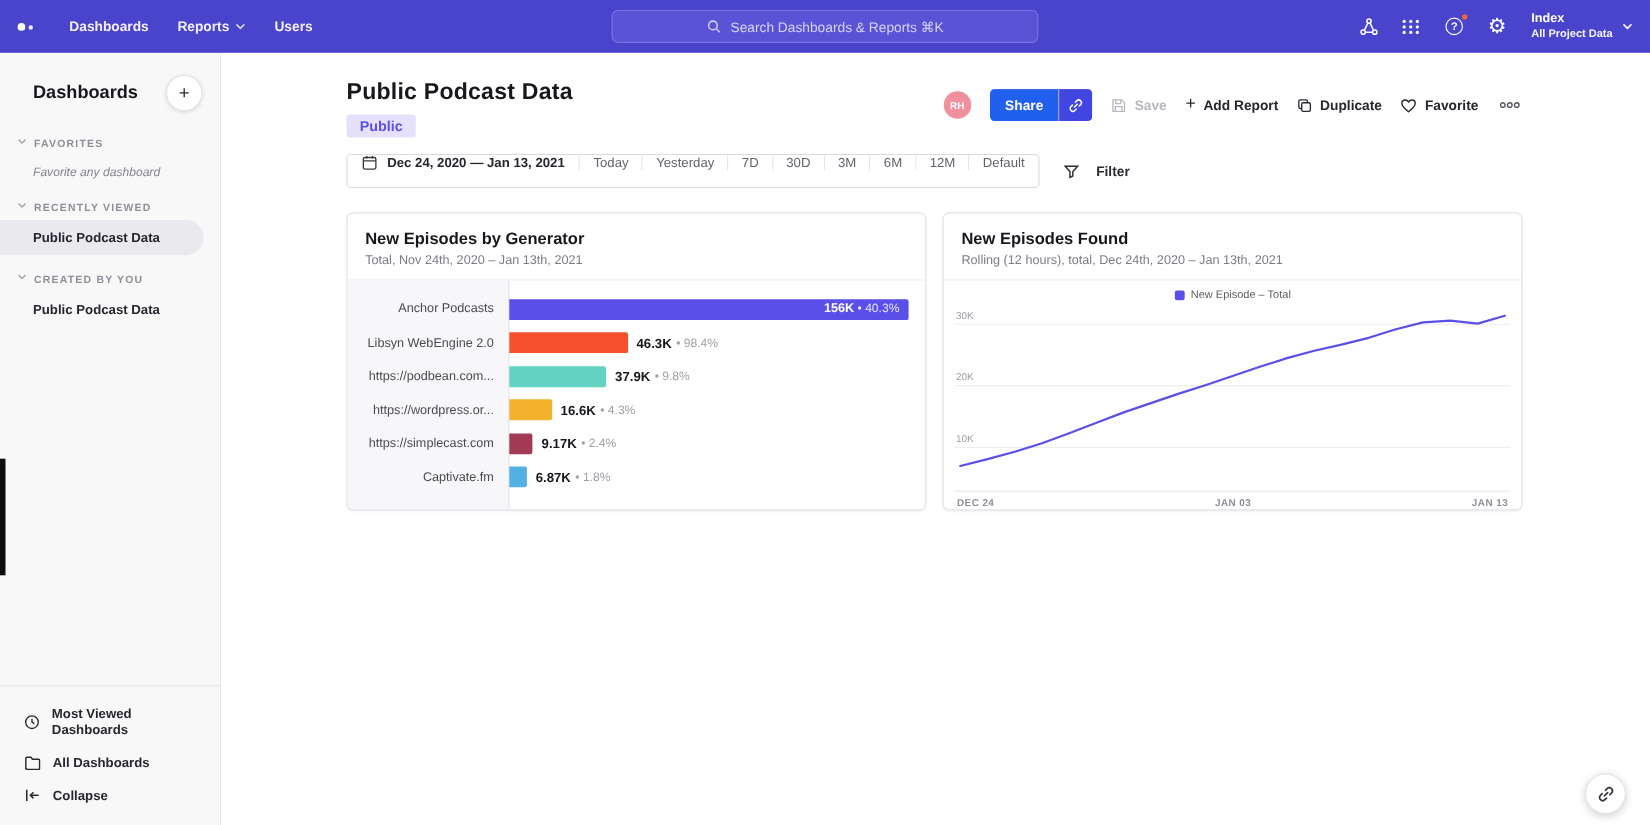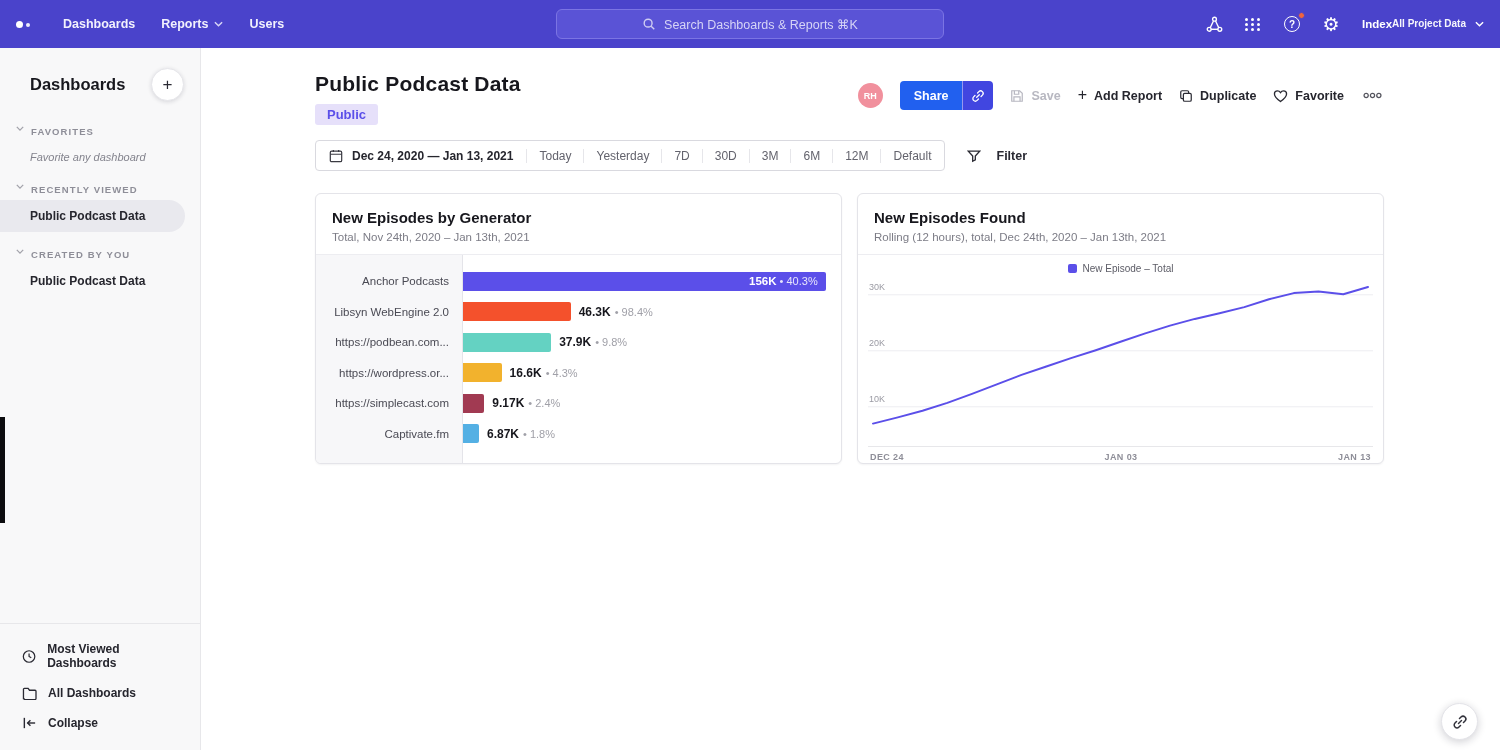--- a/index.html
+++ b/index.html
@@ -23,21 +23,21 @@
   .nav-icon{position:relative;display:flex;align-items:center;justify-content:center;
     width:20px;height:20px;cursor:pointer}
   .grid-dots{display:grid;grid-template-columns:repeat(3,4px);grid-gap:2px}
   .grid-dots span{width:3px;height:3px;background:#fff;border-radius:50%}
   .help-circle{width:16px;height:16px;border:1.4px solid #fff;border-radius:50%;display:flex;
     align-items:center;justify-content:center;font-size:10px;font-weight:700;color:#fff}
   .help-dot{position:absolute;top:-2px;right:-3px;width:7px;height:7px;border-radius:50%;
     background:var(--help-badge,#f0643c);border:1.5px solid var(--navbar,#4a43cb)}
   .gear{font-size:19px;line-height:1;color:#fff}
   .project{display:flex;align-items:center;gap:9px;cursor:pointer;margin-left:2px}
-  .project-text{display:flex;line-height:1.3}
+  .project-text{display:flex;flex-direction:column;line-height:1.3}
   .project-name{font-size:11.5px;font-weight:700}
   .project-scope{font-size:10px;font-weight:700;opacity:.95}
 
   
   .shell{display:flex;height:702px}
 
   
   .sidebar{width:201px;background:#f8f8f9;border-right:1px solid #e7e7ea;display:flex;
     flex-direction:column;flex:none}
   .sb-head{display:flex;align-items:center;justify-content:space-between;padding:20px 16px 8px 30px}
@@ -68,21 +68,21 @@
   .share-main{background:var(--share-blue,#2160ef);color:#fff;font-size:12.5px;font-weight:700;
     display:flex;align-items:center;padding:0 14px}
   .share-link{width:31px;background:var(--share-link-bg,#4146e0);display:flex;align-items:center;
     justify-content:center;border-left:1px solid rgba(255,255,255,.45)}
   .act{display:flex;align-items:center;gap:7px;font-size:12.5px;font-weight:700;color:#26262e;cursor:pointer}
   .act.disabled{color:#b8b8c1;cursor:default}
   .plus-glyph{font-size:16px;font-weight:400;line-height:1;margin-top:-2px}
   .more-btn{display:flex;align-items:center;cursor:pointer;padding:4px 2px}
 
   .range-row{display:flex;align-items:center;gap:22px;margin-top:15px}
-  .range-group{display:flex;align-items:center;height:31px;border:1px solid #d9d9df;border-radius:4px;
+  .range-group{display:flex;align-items:flex-start;height:31px;border:1px solid #d9d9df;border-radius:4px;
     background:#fff;overflow:hidden}
   .range-cell{display:flex;align-items:center;gap:9px;padding:0 13px;font-size:12px;font-weight:700;
     color:#26262e;cursor:pointer}
   .preset{display:flex;align-items:center;padding:0 12px;font-size:12px;color:#63636d;
     border-left:1px solid #e6e6ea;cursor:pointer}
   .filter{display:flex;align-items:center;gap:16px;font-size:12.5px;font-weight:700;cursor:pointer}
 
   
   .cards{display:flex;gap:15px;margin-top:22px}
   .card{width:527px;height:271px;background:#fff;border:1px solid #e4e4e9;border-radius:6px;

